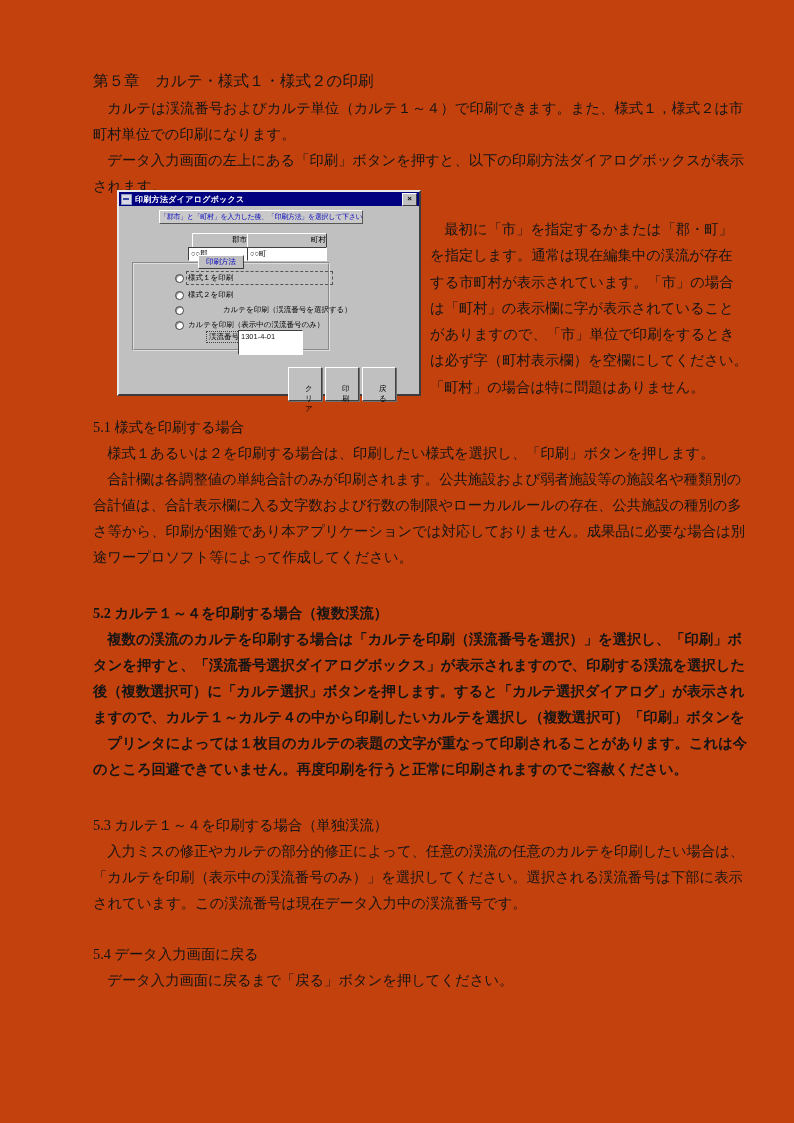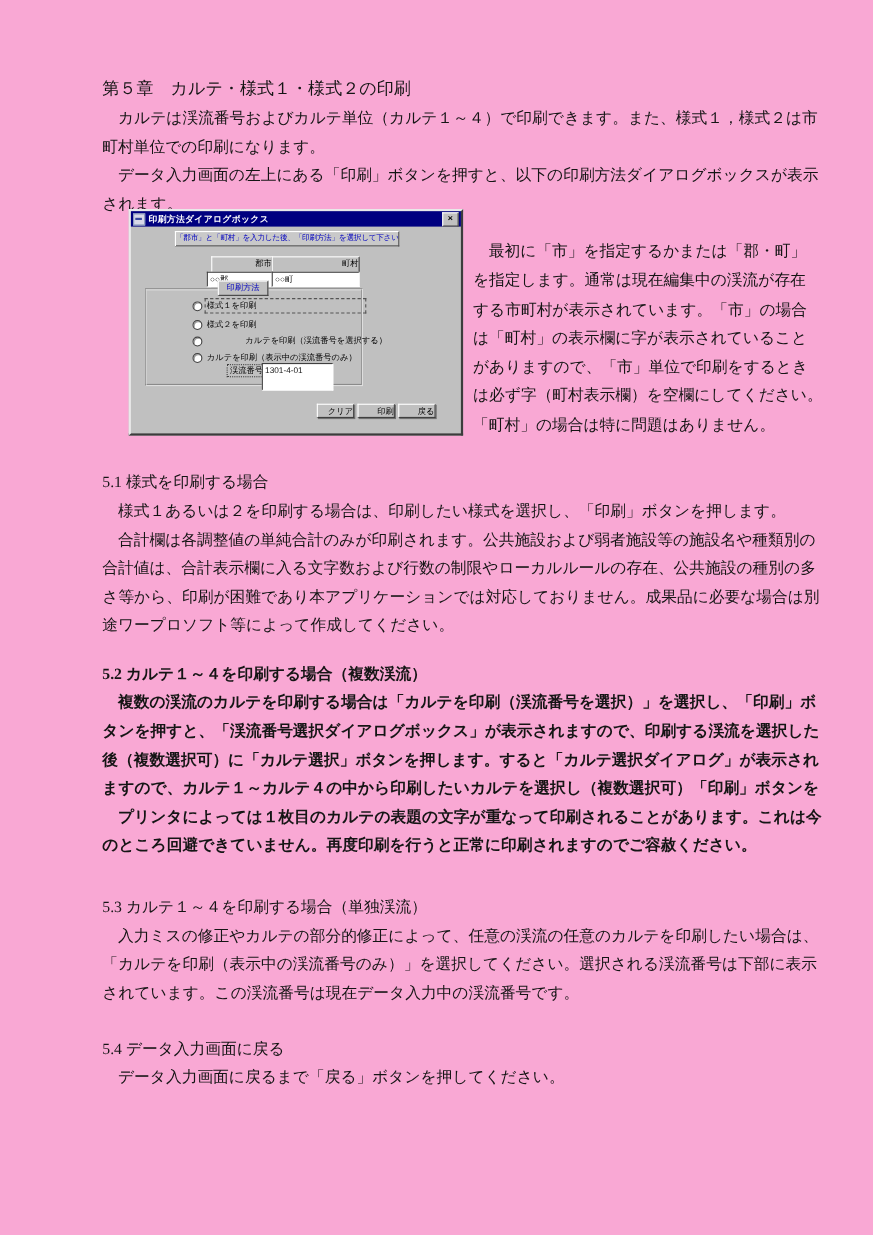--- a/index.html
+++ b/index.html
@@ -1,29 +1,29 @@
 <!DOCTYPE html>
 <html lang="ja" style="--titlebar: #000080; --dlg-body: #c0c0c0; --instr: #0000c0;"><head>
 <meta charset="utf-8">
 <style>
   html,body{margin:0;padding:0;background:#fff;}
   body{width:794px;height:1123px;position:relative;overflow:hidden;
        font-family:"Liberation Serif","DejaVu Serif",serif;color:#151515;}
-  .page{position:absolute;inset:0;background:#f9a8d4;}
+  .page{position:absolute;inset:0;background:#c2410c;}
 
   
   .chapter-title{position:absolute;left:93px;top:68px;font-size:15.5px;font-weight:normal;
                  margin:0;white-space:pre;line-height:26px;}
   .para{position:absolute;left:93px;width:636px;font-size:14.3px;line-height:26px;}
   .p1{top:95px;} .p2{top:147px;}
   .ln{white-space:pre;}
   .sidenote{position:absolute;left:430px;top:216px;width:312px;font-size:14.3px;line-height:26.3px;}
   .sec{position:absolute;left:93px;width:640px;font-size:14.3px;line-height:26px;}
   .sec .heading{white-space:pre;}
-  .sec1{top:426px;} .sec2{top:600px;font-weight:bold;} .sec3{top:812px;} .sec4{top:941px;}
+  .sec1{top:414px;} .sec2{top:600px;font-weight:bold;} .sec3{top:812px;} .sec4{top:941px;}
 
   
   .dialog{position:absolute;left:117px;top:190px;width:304px;height:206px;box-sizing:border-box;
           background:var(--dlg-body,#c0c0c0);
           border:2px solid;border-color:#e9e9e9 #3c3c3c #3c3c3c #e9e9e9;
           font-family:"Liberation Sans","DejaVu Sans",sans-serif;}
   .titlebar{height:14px;background:var(--titlebar,#000080);display:flex;align-items:center;
             padding:0 2px;color:#fff;}
   .dlg-icon{width:9px;height:9px;background:#d8d8e8;border:1px solid #8899bb;margin-right:3px;
             position:relative;flex:0 0 auto;}
@@ -63,22 +63,22 @@
   .r1 .rlabel{outline:1px dashed #555;outline-offset:1px;padding-right:98px;}
 
   .stream-label{position:absolute;left:88px;top:140px;font-size:7.5px;color:#000;
                 outline:1px dotted #404040;padding:0 2px;white-space:nowrap;}
   .stream-input{position:absolute;left:119px;top:138px;width:65px;height:25px;box-sizing:border-box;
                 background:#fff;border:1px solid;border-color:#404040 #fff #fff #404040;
                 font-size:7.5px;line-height:11px;padding-left:2px;white-space:nowrap;}
 
   .dlg-btn{position:absolute;top:175px;width:34px;height:13px;box-sizing:border-box;
            background:#c0c0c0;border:1px solid;border-color:#fff #404040 #404040 #fff;
-           box-shadow:1px 1px 0 #707070;font-size:7.5px;line-height:10px;text-align:right;
-           padding:0;color:#000;font-family:"Liberation Sans","DejaVu Sans",sans-serif;}
+           box-shadow:1px 1px 0 #707070;font-size:7.5px;line-height:10px;text-align:left;
+           padding:16px;color:#000;font-family:"Liberation Sans","DejaVu Sans",sans-serif;}
   .b1{left:169px;} .b2{left:206px;} .b3{left:243px;}
 </style>
 </head>
 <body>
 
 <div class="page">
 
   <h1 class="chapter-title">第５章　カルテ・様式１・様式２の印刷</h1>
 
   <div class="para p1">

